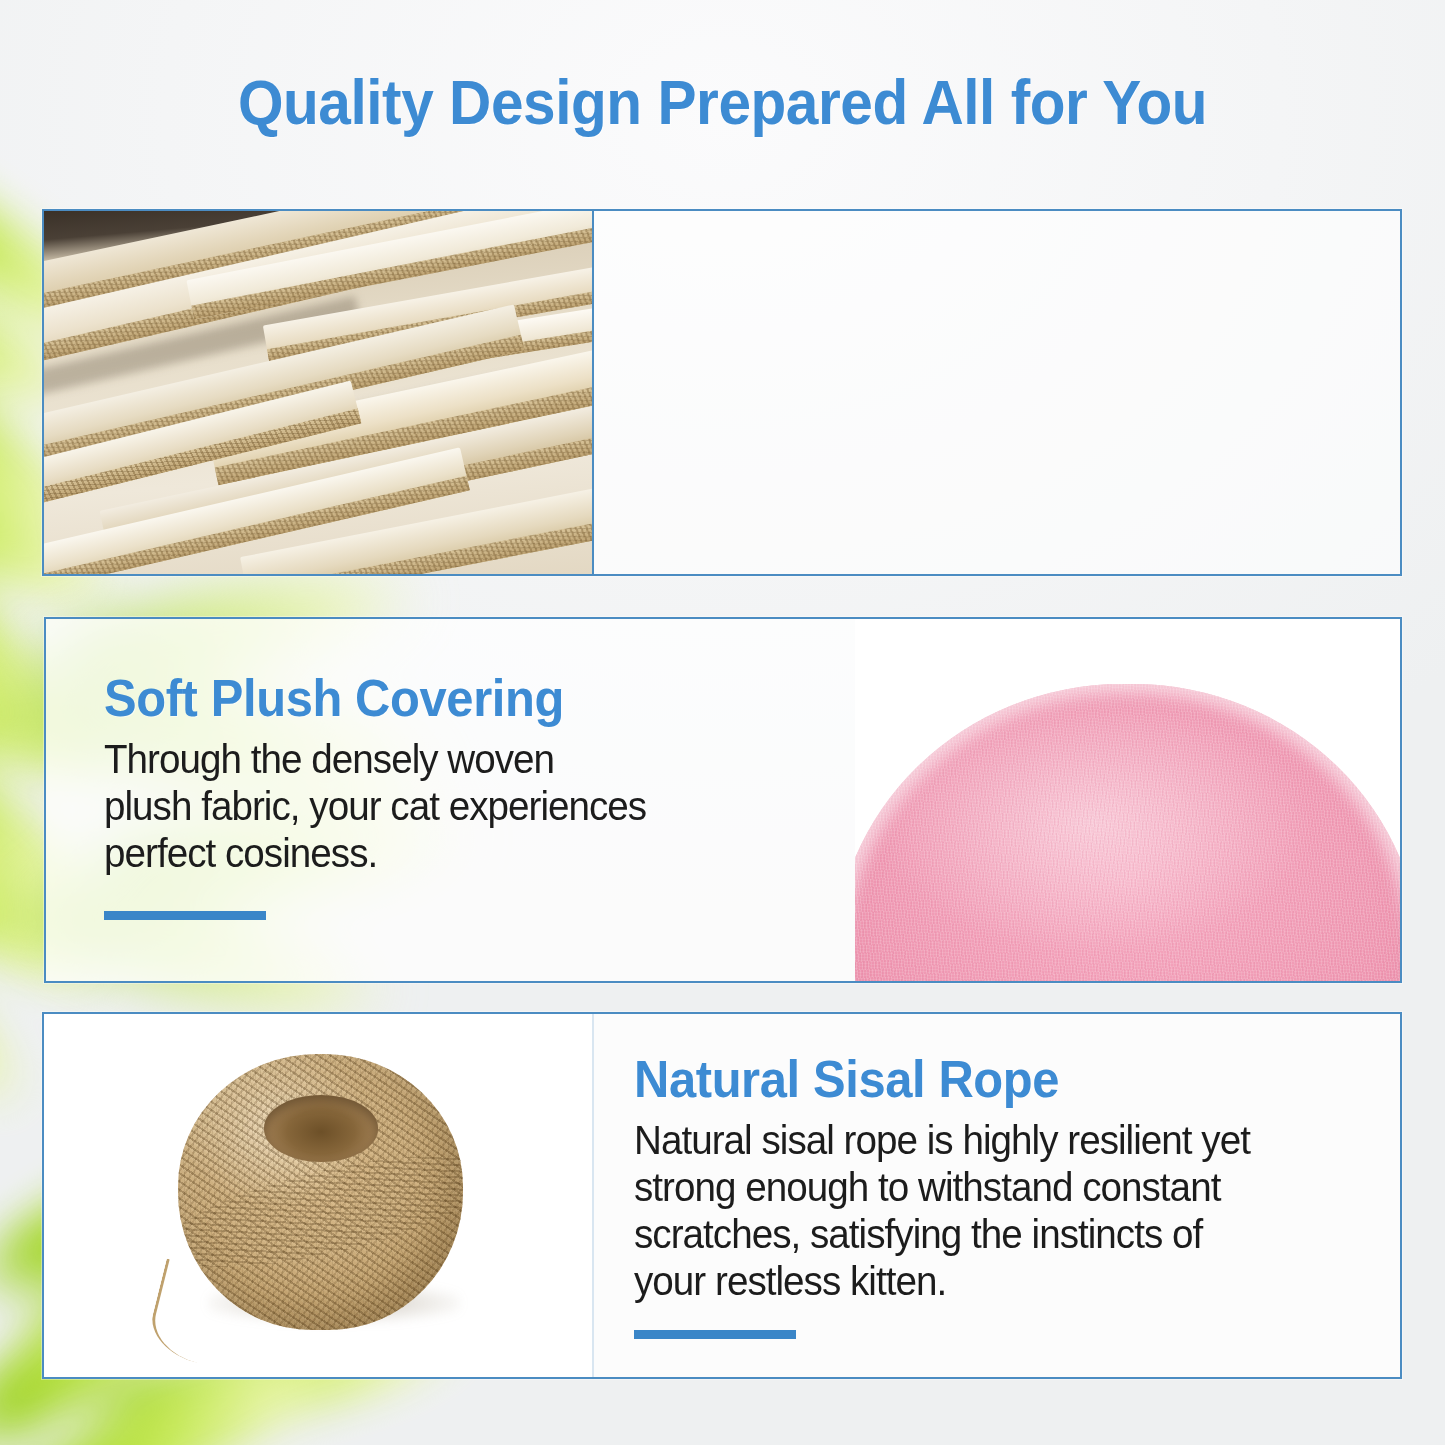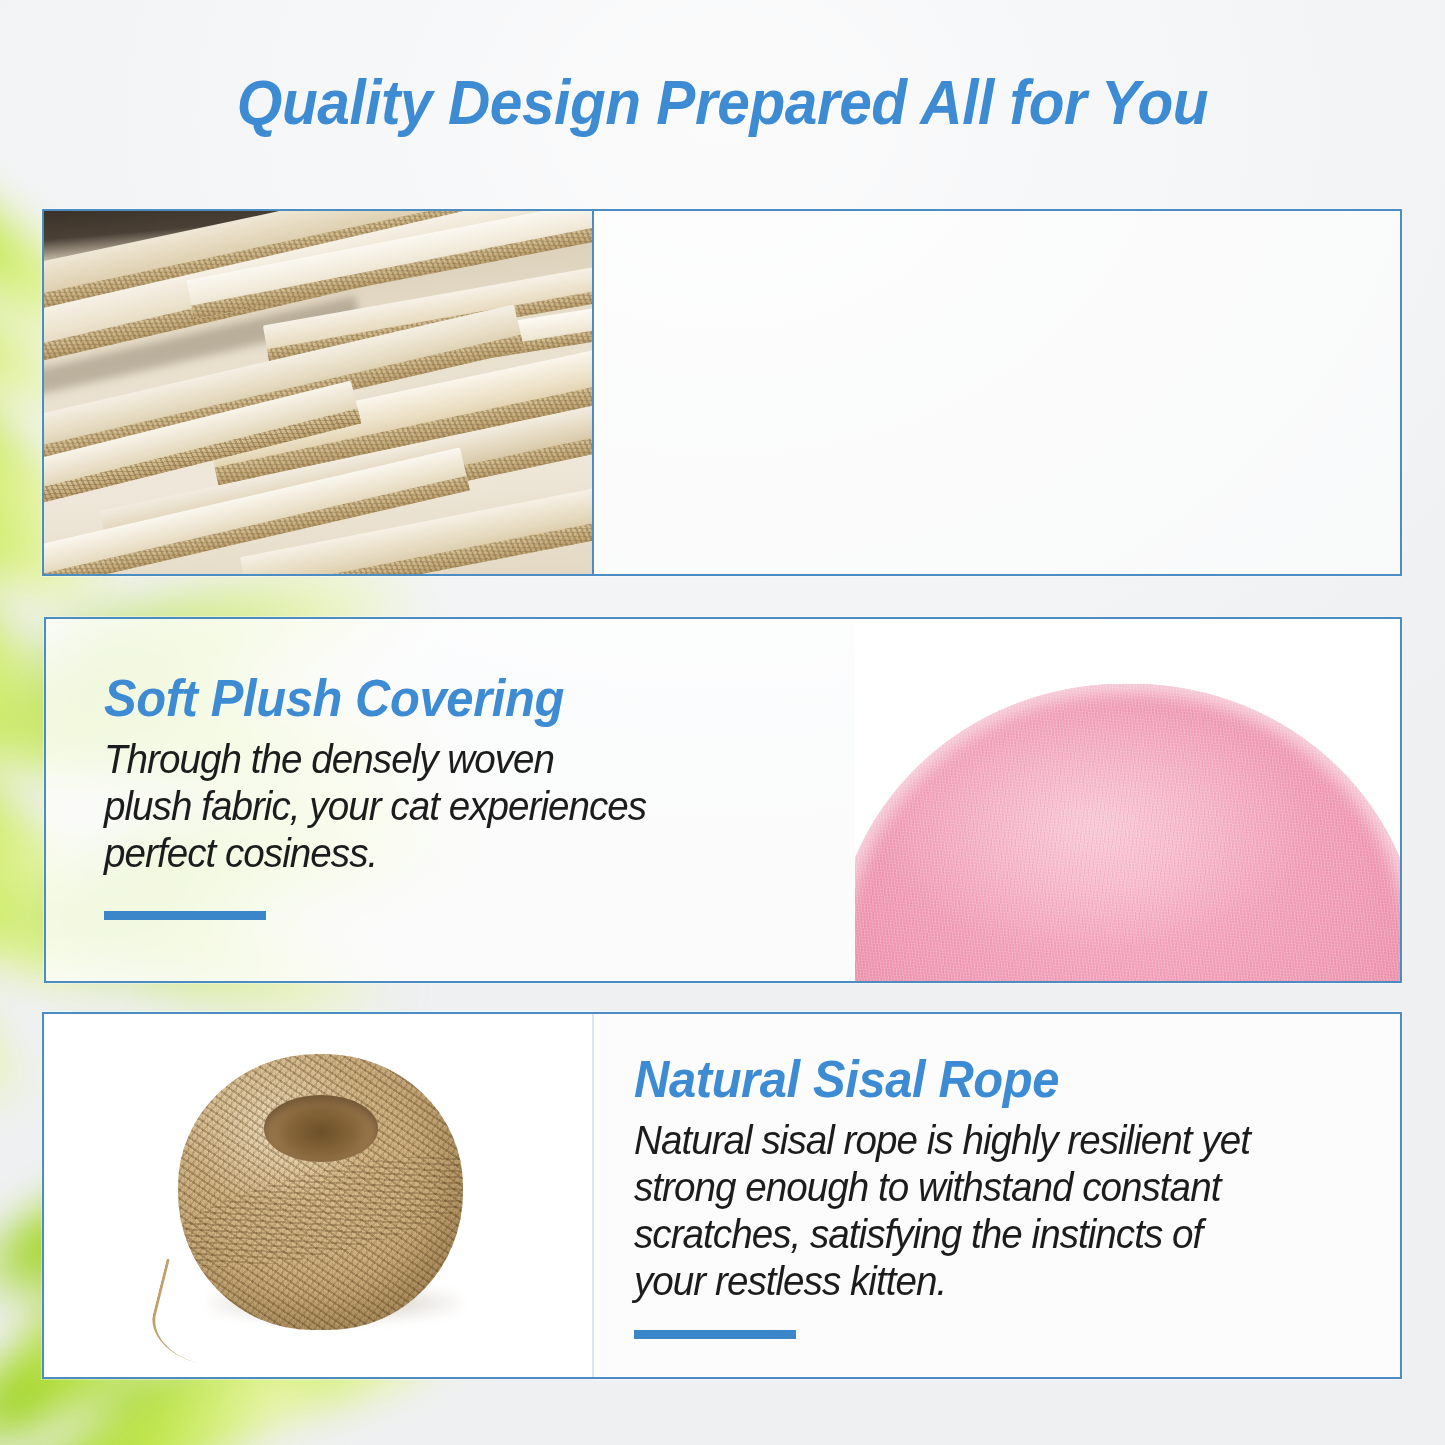--- a/index.html
+++ b/index.html
@@ -12,21 +12,20 @@
   }
 
   
   .page{
     position:relative;
     width:1445px;height:1445px;
     background:
       radial-gradient(ellipse 70% 55% at 50% 8%,   #fbfbfc 0%, #f4f5f6 55%, #eef0f1 100%),
       linear-gradient(160deg,#f6f7f8 0%,#f1f2f3 50%,#ececee 100%);
     overflow:hidden;
-    font-style:italic;
   }
 
   
   .foliage{position:absolute;pointer-events:none;}
 
   .fol-left{
     left:-140px;top:170px;width:470px;height:900px;
     filter:blur(22px);
     opacity:.95;
   }

